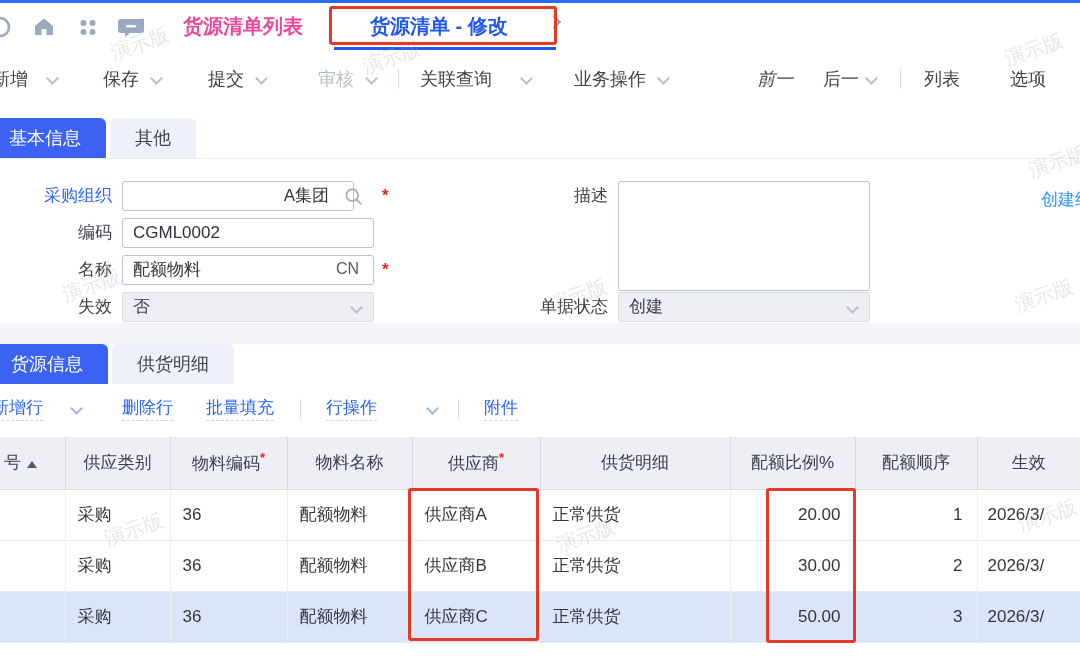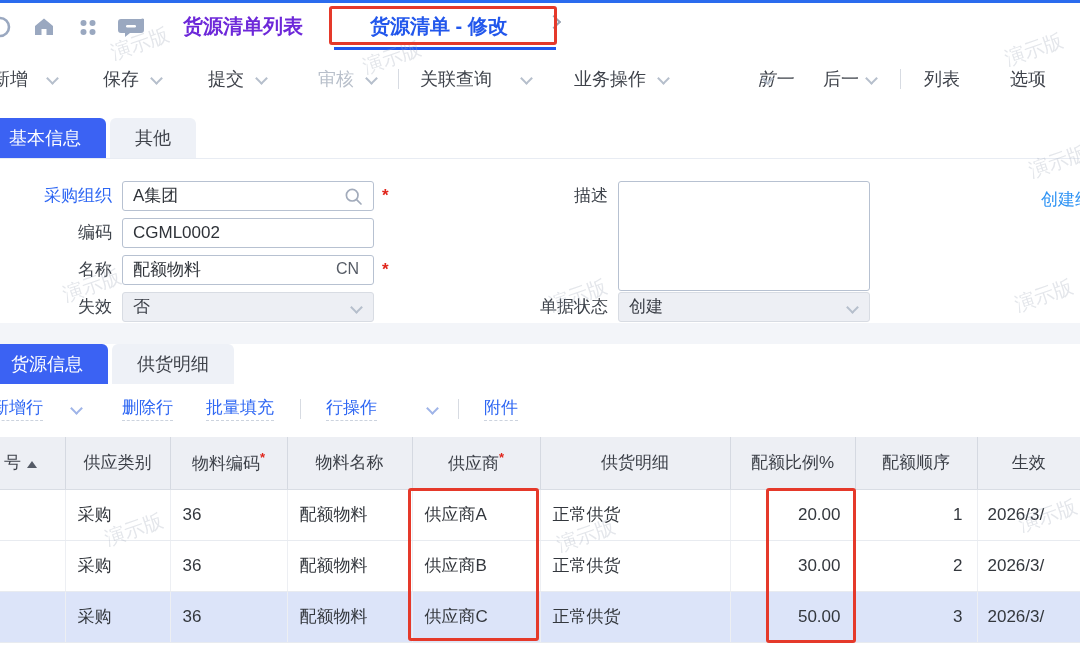--- a/index.html
+++ b/index.html
@@ -5,21 +5,21 @@
   * { margin:0; padding:0; box-sizing:border-box; }
   html,body { width:1080px; height:657px; }
   body { font-family:"Liberation Sans", sans-serif; background:#fff; }
   .screen { position:relative; width:1080px; height:657px; overflow:hidden; background:#fff; }
 
   .topline { position:absolute; left:0; top:0; width:1080px; height:3px; background:#2a6bee; }
 
   
   .appbar { position:absolute; left:0; top:3px; width:1080px; height:47px; background:#fff; }
   .appbar .icon { position:absolute; top:12px; }
-  .apptab { position:absolute; top:0; height:47px; line-height:47px; font-size:20px; font-weight:bold; color:#6d28d9; }
+  .apptab { position:absolute; top:0; height:47px; line-height:47px; font-size:20px; font-weight:bold; color:#ec4899; }
   .apptab.active { color:#2257ec; }
   .tab-underline { position:absolute; left:334px; top:47px; width:222px; height:3px; background:#2257ec; }
   .apptab-chevron { position:absolute; left:549px; top:14px; width:10px; height:10px;
         border-right:2px solid #9aa3b2; border-top:2px solid #9aa3b2; transform:rotate(45deg); }
 
   
   .toolbar { position:absolute; left:0; top:53px; width:1080px; height:52px; background:#fff; }
   .tbi { position:absolute; top:0; height:52px; line-height:52px; font-size:18px; color:#3f434b; font-weight:500; white-space:nowrap; cursor:pointer; }
   .tbi.disabled { color:#b9c0cb; cursor:default; }
   .caret { position:absolute; top:21px; width:9px; height:9px; border-right:2px solid #b6bfcc; border-bottom:2px solid #b6bfcc; transform:rotate(45deg); }
@@ -132,21 +132,21 @@
     <span class="tbi" style="left:924px;">列表</span>
     <span class="tbi" style="left:1010px;">选项</span>
   </div>
 
   <div class="tabstrip" style="top:118px;">
     <span class="ftab active" style="margin-left:-16px;">基本信息</span><span class="ftab" style="margin-left:4px;">其他</span>
   </div>
   <div class="strip-line" style="top:158px;"></div>
 
   <div class="flabel link" style="left:0; top:181px; width:112px;">采购组织</div>
-  <div class="finput" style="left:122px; top:181px; width:252px; padding-right:36px;">A集团</div>
+  <div class="finput" style="left:122px; top:181px; width:232px; padding-right:24px;text-align:right;">A集团</div>
   <svg style="position:absolute; left:344px; top:187px;" width="20" height="20" viewBox="0 0 20 20">
     <circle cx="8.2" cy="8.2" r="5.8" fill="none" stroke="#a2abbb" stroke-width="1.7"></circle>
     <line x1="12.6" y1="12.6" x2="17" y2="17" stroke="#a2abbb" stroke-width="1.7" stroke-linecap="round"></line>
   </svg>
   <span class="star" style="left:382px; top:186px;">*</span>
 
   <div class="flabel" style="left:0; top:218px; width:112px;">编码</div>
   <div class="finput" style="left:122px; top:218px; width:252px;">CGML0002</div>
 
   <div class="flabel" style="left:0; top:255px; width:112px;">名称</div>

